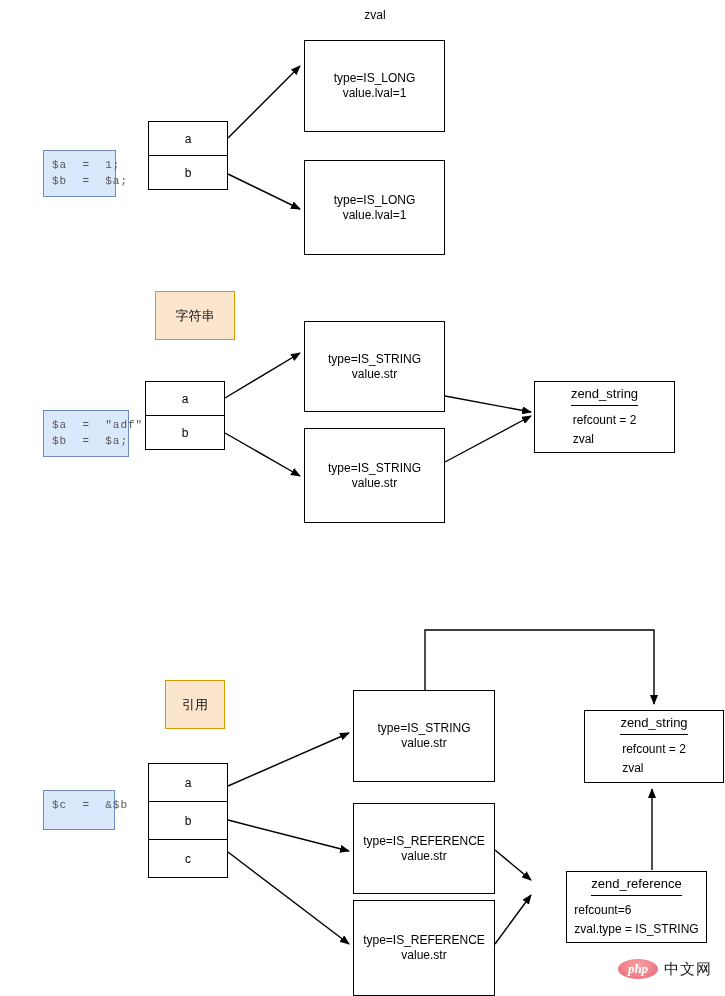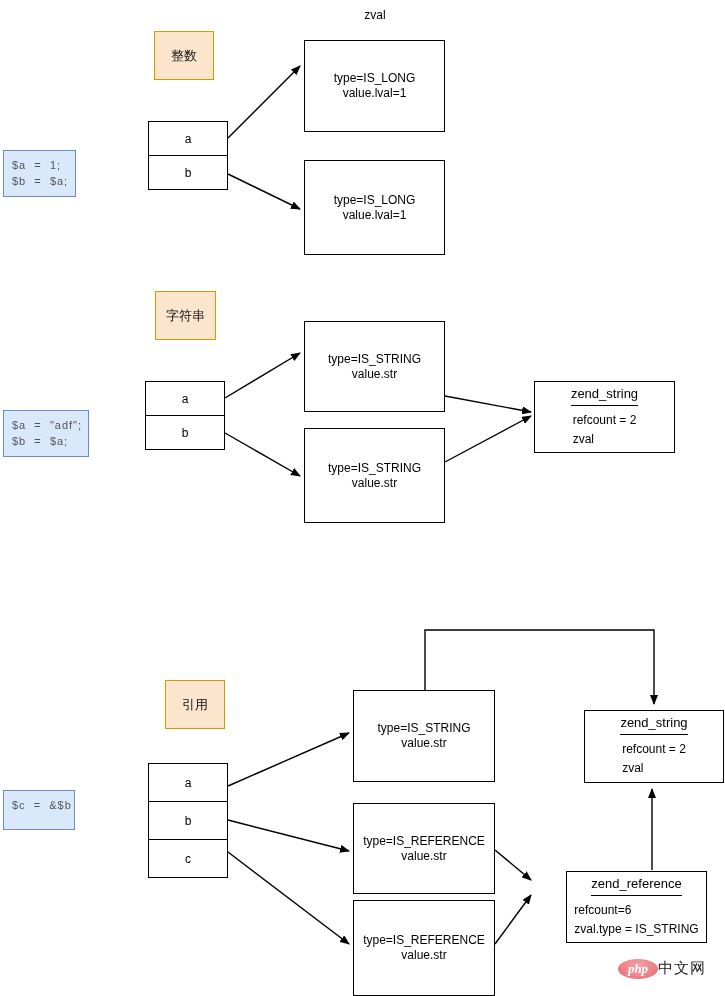--- a/index.html
+++ b/index.html
@@ -9,23 +9,23 @@
     color:#000;
   }
   #canvas{position:absolute;left:0;top:0;width:725px;height:996px;}
   svg.edges{position:absolute;left:0;top:0;width:725px;height:996px;pointer-events:none;}
 
   .node{position:absolute;box-sizing:border-box;}
 
   
   .code-box{
     background:#dae8fc;border:1px solid #6c8ebf;
-    font-family:Liberation Sans, sans-serif;
+    font-family:Liberation Mono, monospace;
     font-size:11px;color:#555;line-height:16px;
-    padding:6px 8px;letter-spacing:1px;white-space:pre;
+    padding:6px 8px;letter-spacing:1px;white-space:pre;margin-left:40px;
   }
 
   
   .tag-box{
     background:#fce5cd;border:1px solid #d79b00;
     display:flex;align-items:center;justify-content:center;
     font-size:13px;color:#111;
   }
 
   
@@ -47,21 +47,21 @@
   .struct .title{
     height:23px;display:flex;align-items:center;justify-content:center;
     font-size:13px;border-bottom:1.4px solid #000;
   }
   .struct .body{flex:1;display:flex;flex-direction:column;justify-content:space-around;padding:4px 6px;}
   .struct .body .line{font-size:12px;line-height:14px;}
 
   .caption{position:absolute;font-size:12px;text-align:center;}
 
   
-  .php-logo{position:absolute;display:flex;}
+  .php-logo{position:absolute;display:flex;align-items:center;gap:6px;}
   .php-pill{
     width:40px;height:20px;border-radius:50%;
     background:radial-gradient(ellipse at 50% 35%,#f7a3a8 0%,#ef8289 55%,#e2636c 100%);
     display:flex;align-items:center;justify-content:center;
     color:#fff;font-style:italic;font-weight:bold;font-size:13px;
     font-family:"Liberation Serif","DejaVu Serif",serif;
     letter-spacing:0px;
   }
   .php-cn{font-size:15px;color:#1a1a1a;letter-spacing:1px;}
 </style>
@@ -97,41 +97,40 @@
     <line x1="495" y1="944" x2="531" y2="895" stroke="#000" stroke-width="1.4" marker-end="url(#ah)"></line>
 
     <line x1="652" y1="870" x2="652" y2="789" stroke="#000" stroke-width="1.4" marker-end="url(#ah)"></line>
   </svg>
 
   <div class="caption" style="left:340px;top:8px;width:70px;">zval</div>
 
   <div class="node code-box" style="left:3px;top:150px;width:73px;height:47px;">$a  =  1;
 $b  =  $a;</div>
 
-  <div class="node tag-box" style="left:154px;top:31px;width:60px;height:49px;">整数</div>
 
   <div class="node vartable" style="left:148px;top:121px;width:80px;height:69px;">
     <div class="row">a</div>
     <div class="row">b</div>
   </div>
 
   <div class="node rect zval" style="left:304px;top:40px;width:141px;height:92px;">
     <div>type=IS_LONG</div>
     <div>value.lval=1</div>
   </div>
 
   <div class="node rect zval" style="left:304px;top:160px;width:141px;height:95px;">
     <div>type=IS_LONG</div>
     <div>value.lval=1</div>
   </div>
 
   <div class="node code-box" style="left:3px;top:410px;width:86px;height:47px;">$a  =  "adf";
 $b  =  $a;</div>
 
-  <div class="node tag-box" style="left:155px;top:291px;width:61px;height:49px;">字符串</div>
+  <div class="node tag-box" style="left:155px;top:291px;width:80px;height:49px;">字符串</div>
 
   <div class="node vartable" style="left:145px;top:381px;width:80px;height:69px;">
     <div class="row">a</div>
     <div class="row">b</div>
   </div>
 
   <div class="node rect zval" style="left:304px;top:321px;width:141px;height:91px;">
     <div>type=IS_STRING</div>
     <div>value.str</div>
   </div>

